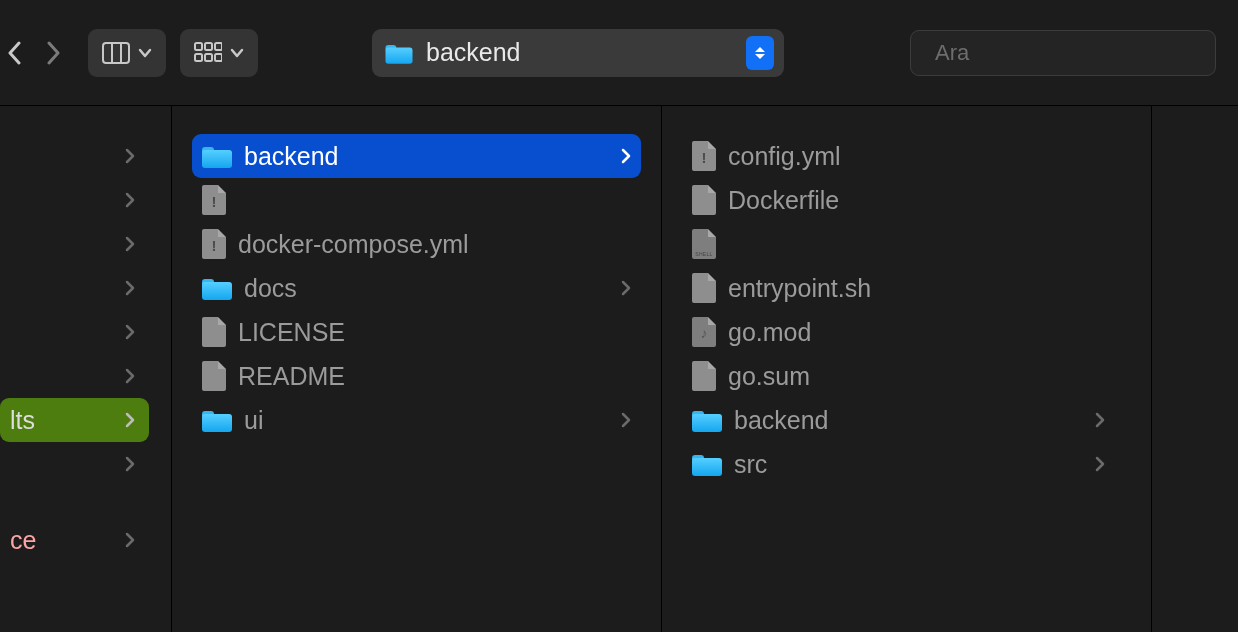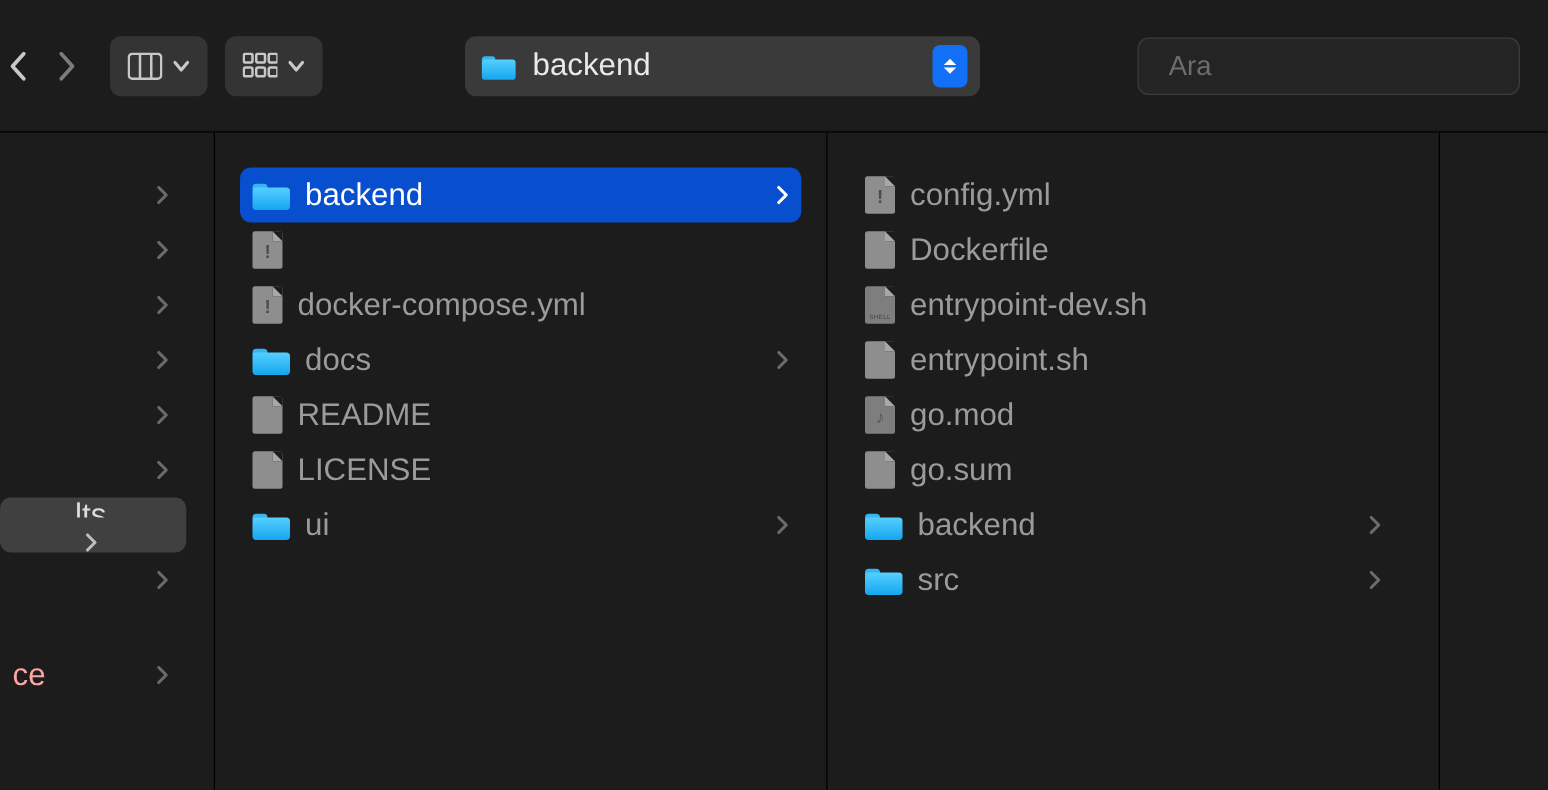--- a/index.html
+++ b/index.html
@@ -120,21 +120,21 @@
     padding: 0 10px 0 10px;
     gap: 12px;
     cursor: pointer;
     color: #9b9b9b;
     font-size: 25px;
   }
   .row .chev { margin-left:auto; color:#6b6b6b; }
   .row.selected { background: #084fd0; color:#fff; }
   .row.selected .chev { color:#fff; }
   .row.selected .label { color:#fff; }
-  .row.selected-dim { background:#404040; color:#ddd;flex-direction:column; }
+  .row.selected-dim { background:#4d7c0f; color:#ddd; }
   .row.selected-dim .chev { color:#bdbdbd; }
   .row.selected-dim .label { color:#ddd; }
   .col0 .row { justify-content: flex-end; padding-right: 14px; }
   .col0 .row .label { flex:1; text-align:left; color:#fca5a5; overflow:hidden; white-space:nowrap; }
   .col0 .row.selected-dim .label { color:#ddd;}
   .col0 .row .chev { margin-left:0; }
 
   
   .folder-icn {
     width: 30px; height: 24px; position: relative; flex:0 0 30px;
@@ -333,25 +333,25 @@
         <span class="folder-icn"></span>
         <span class="label">docs</span>
         <span class="chev">
           <svg width="10" height="16" viewBox="0 0 10 16">
             <path d="M2 2 L8 8 L2 14" stroke="currentColor" stroke-width="2.5" fill="none" stroke-linecap="round" stroke-linejoin="round"></path>
           </svg>
         </span>
       </div>
       <div class="row">
         <span class="file-icn"></span>
+        <span class="label">LICENSE</span>
+      </div>
+      <div class="row">
+        <span class="file-icn"></span>
         <span class="label">README</span>
-      </div>
-      <div class="row">
-        <span class="file-icn"></span>
-        <span class="label">LICENSE</span>
       </div>
       <div class="row">
         <span class="folder-icn"></span>
         <span class="label">ui</span>
         <span class="chev">
           <svg width="10" height="16" viewBox="0 0 10 16">
             <path d="M2 2 L8 8 L2 14" stroke="currentColor" stroke-width="2.5" fill="none" stroke-linecap="round" stroke-linejoin="round"></path>
           </svg>
         </span>
       </div>
@@ -360,21 +360,20 @@
       <div class="row">
         <span class="file-icn bang"></span>
         <span class="label">config.yml</span>
       </div>
       <div class="row">
         <span class="file-icn"></span>
         <span class="label">Dockerfile</span>
       </div>
       <div class="row">
         <span class="file-icn shell"></span>
-        <span class="label">entrypoint-dev.sh</span>
       </div>
       <div class="row">
         <span class="file-icn"></span>
         <span class="label">entrypoint.sh</span>
       </div>
       <div class="row">
         <span class="file-icn music"></span>
         <span class="label">go.mod</span>
       </div>
       <div class="row">

